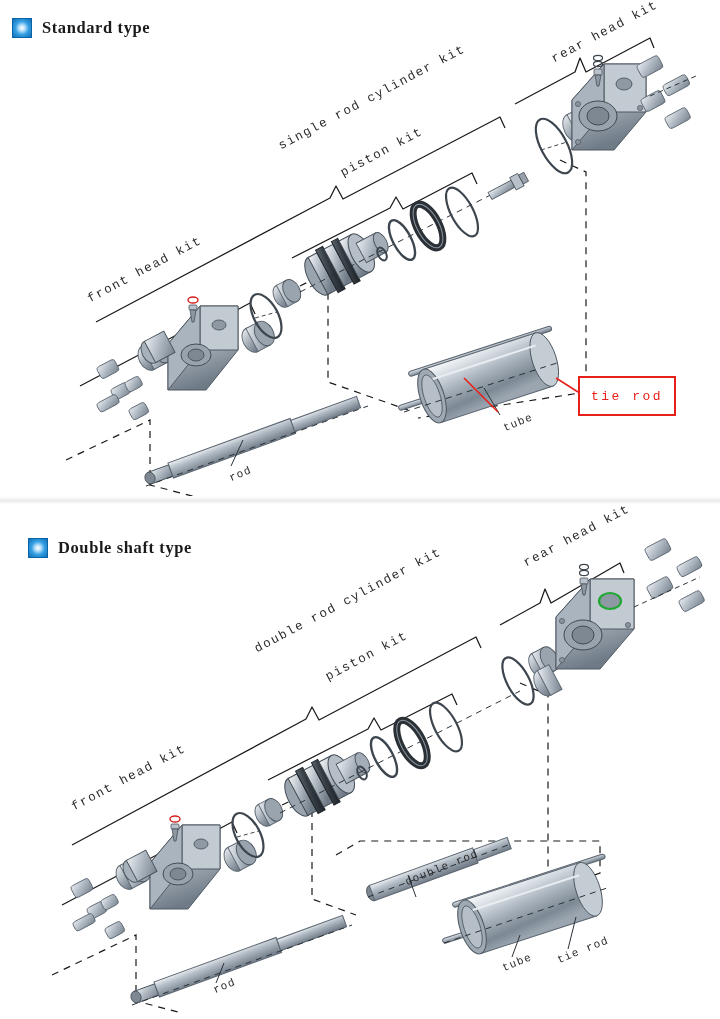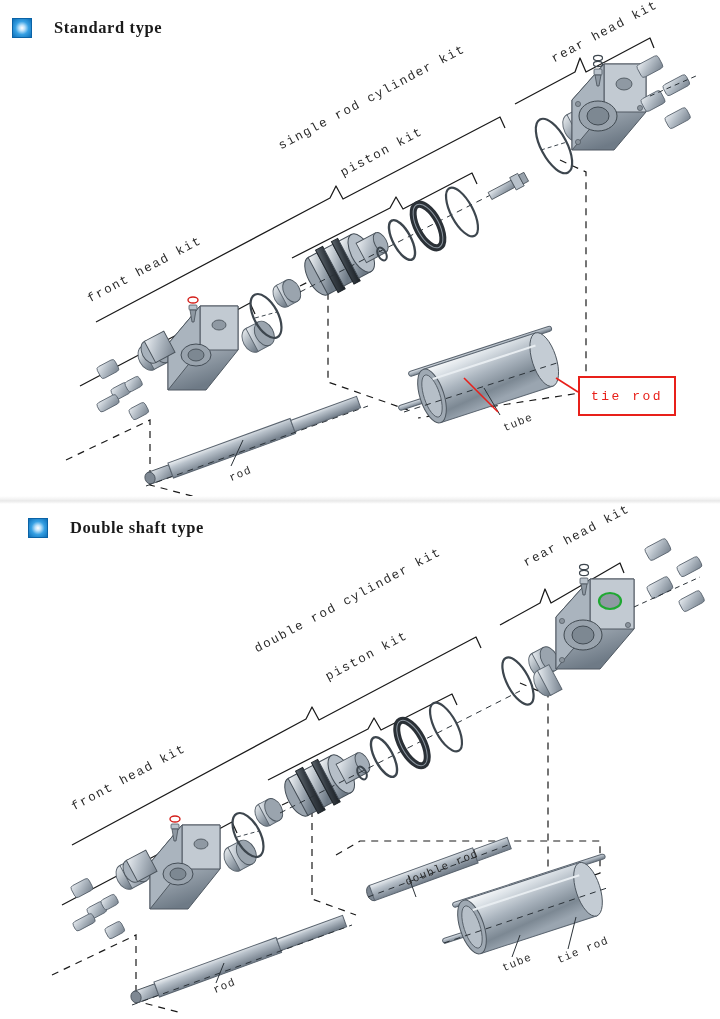--- a/index.html
+++ b/index.html
@@ -5,21 +5,21 @@
 <style>
   html,body{margin:0;padding:0;background:#ffffff;}
   body{
     width:720px;height:1019px;position:relative;overflow:hidden;
     font-family:"Liberation Serif", serif;
     color:#111;
   }
   .page{position:absolute;inset:0;background:#fff;}
 
   
-  .sec-header{position:absolute;display:flex;align-items:center;gap:22px;}
+  .sec-header{position:absolute;display:flex;align-items:center;gap:10px;}
   .sec-icon{
     width:18px;height:18px;flex:0 0 18px;
     background:#1a84d0;
     background-image:radial-gradient(circle at 50% 50%, #ffffff 0%, #bde2fa 22%, #36a0e3 52%, #0d6fb8 100%);
     border:1px solid #0b63a6;
   }
   .sec-title{
     font-family:"Liberation Serif", serif;
     font-weight:bold;font-size:16.5px;letter-spacing:.6px;color:#1a1a1a;
     white-space:nowrap;
@@ -309,21 +309,21 @@
   <div class="kit-label" style="left:345px;top:166px;transform:rotate(-28deg);">piston kit</div>
   <div class="kit-label" style="left:92px;top:292px;transform:rotate(-28deg);">front head kit</div>
 
   <div class="part-label" style="left:506px;top:422px;transform:rotate(-22deg);">tube</div>
   <div class="part-label" style="left:232px;top:472px;transform:rotate(-22deg);">rod</div>
 
   <div class="tierod-box" style="left:578px;top:376px;width:98px;height:40px;">tie rod</div>
 
   <div class="divider" style="top:496px;"></div>
 
-  <div class="sec-header" style="left:12px; top:518px;padding-left:16px;">
+  <div class="sec-header" style="left:12px; top:538px;padding-left:16px;">
     <span class="sec-icon"></span>
     <span class="sec-title">Double shaft type</span>
   </div>
 
   <div class="canvas" style="top:505px;height:514px;">
     <svg width="720" height="514" viewBox="0 0 720 514" xmlns="http://www.w3.org/2000/svg">
       <defs>
         <linearGradient id="b-steel1" x1="0" y1="0" x2="0.3" y2="1">
           <stop offset="0%" stop-color="#f2f4f6"></stop>
           <stop offset="30%" stop-color="#c9d0d6"></stop>

